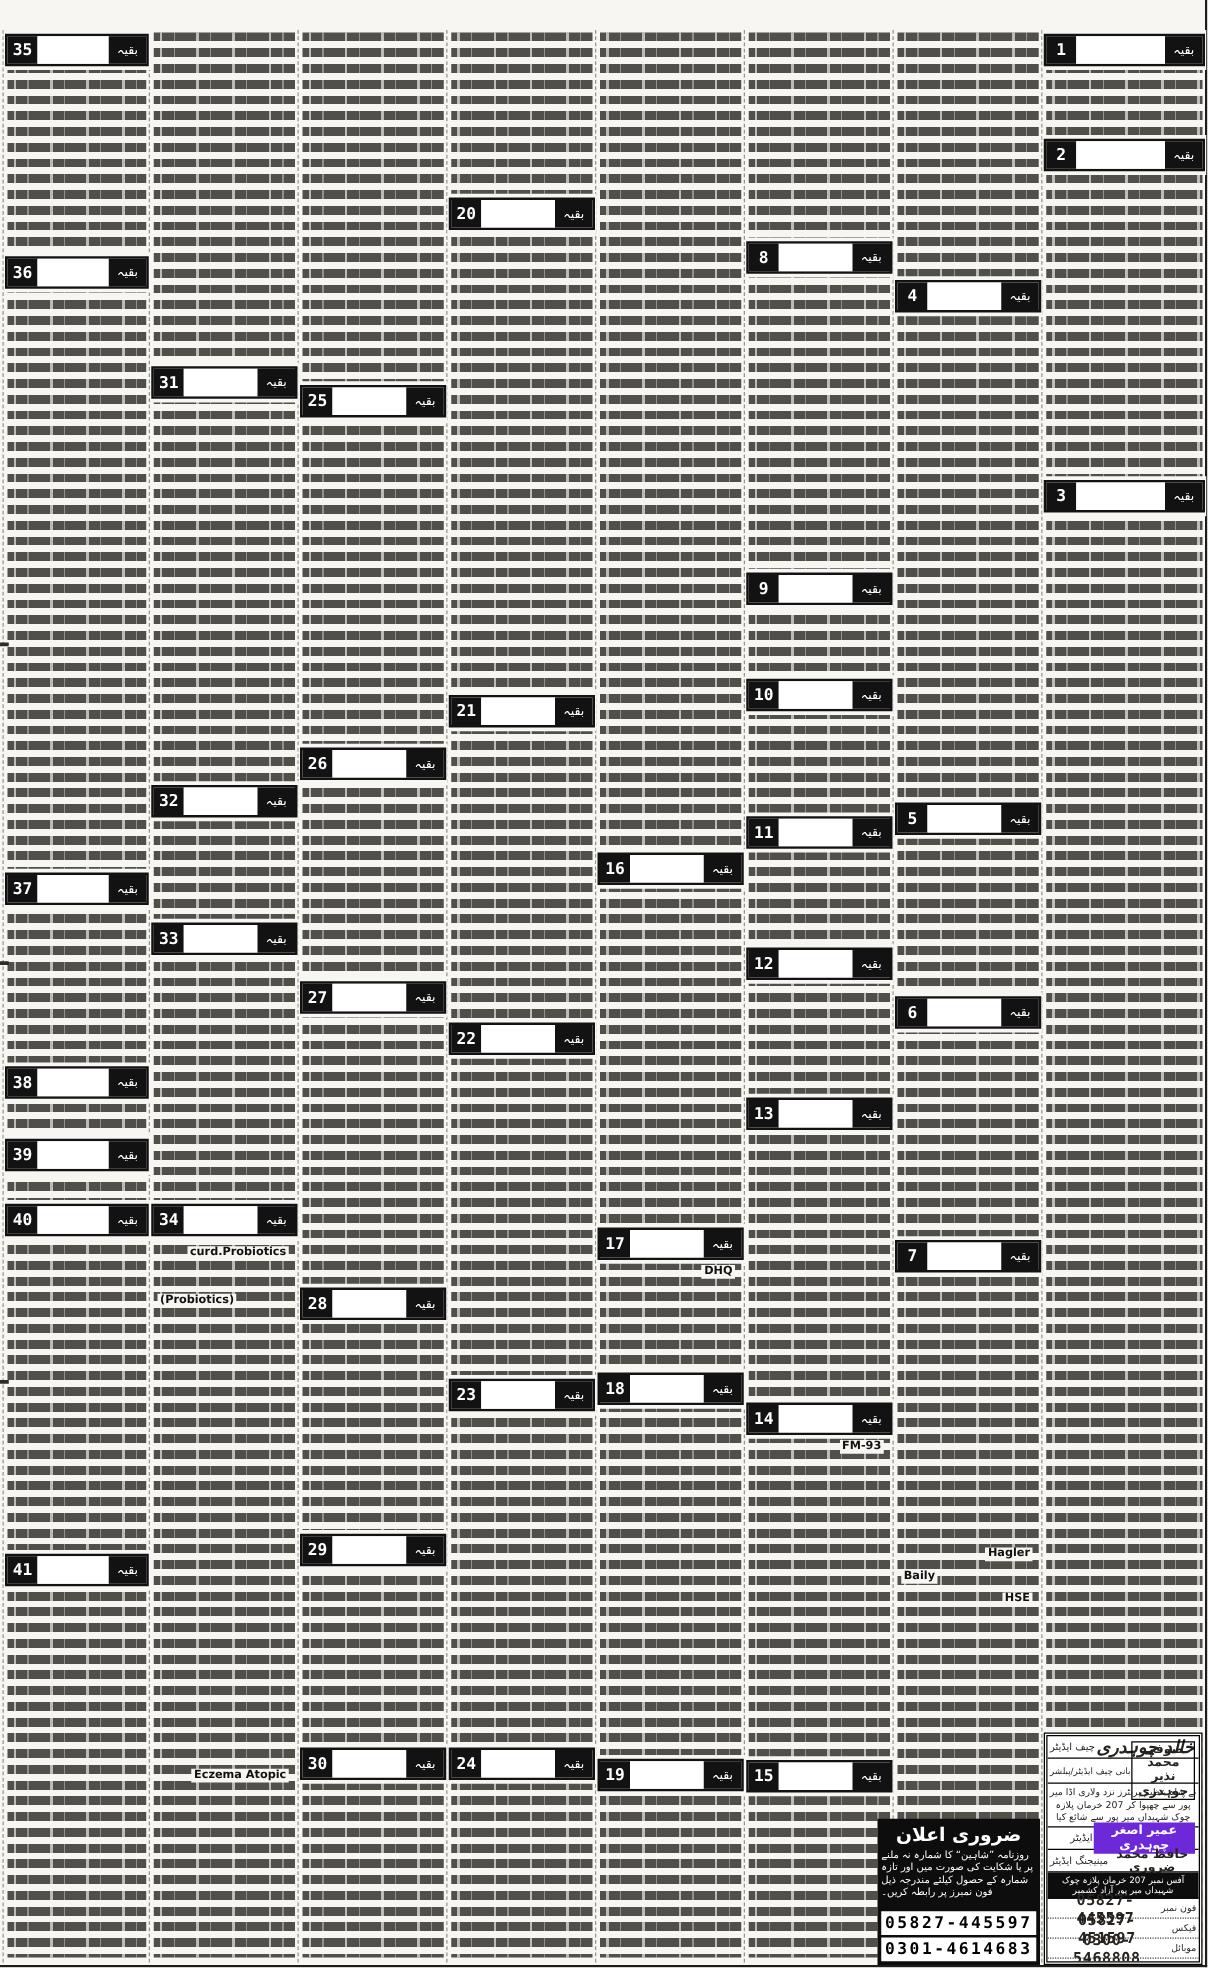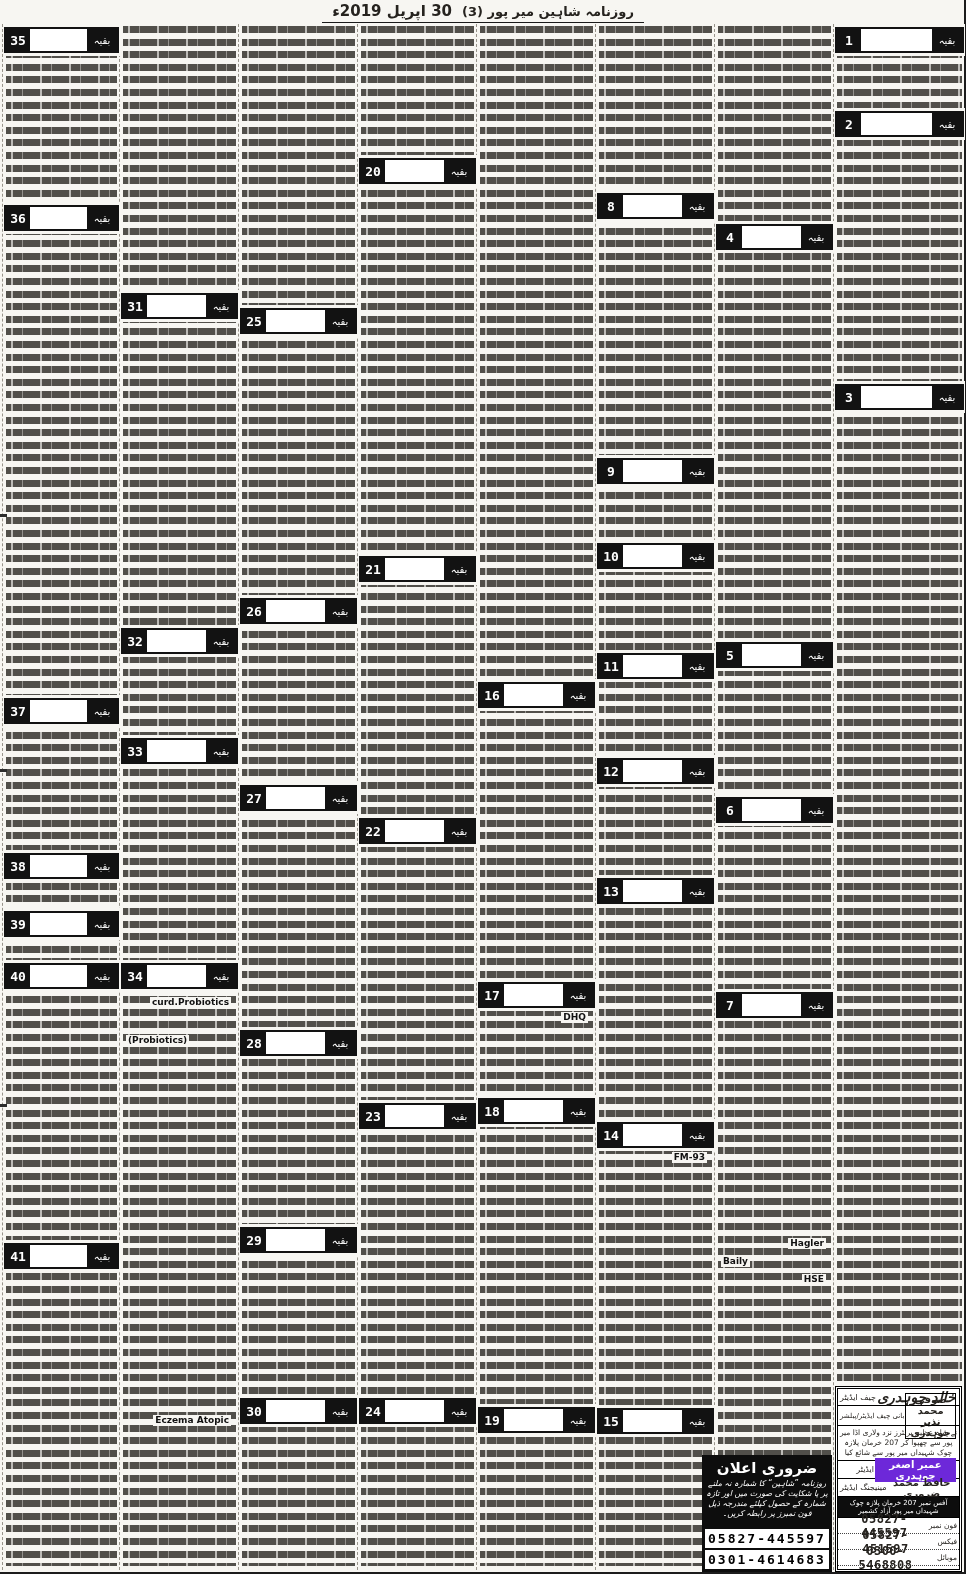--- a/index.html
+++ b/index.html
@@ -25,21 +25,21 @@
     font:bold 13px "DejaVu Sans Mono",monospace;}
   .marker .mid{flex:1;background:#fff;}
   .marker .lbl{min-width:30px;background:#121212;color:#fff;display:flex;align-items:center;justify-content:center;
     font-size:10px;}
   .snippet{position:absolute;z-index:3;background:#f7f6f2;color:#111;font-weight:bold;
     font-size:9px;line-height:11px;padding:0 2px;white-space:nowrap;}
   
   .announce{position:absolute;left:702px;top:1455px;width:130px;height:117px;background:#0d0d0d;
     color:#fff;z-index:6;display:flex;flex-direction:column;padding:3px;box-sizing:border-box;direction:rtl;}
   .announce-title{text-align:center;font-size:15px;font-weight:bold;padding:1px 0 2px;}
-  .announce-body{font-size:8px;line-height:10px;text-align:center;flex:1;overflow:hidden;font-style:italic;}
+  .announce-body{font-size:8px;line-height:10px;text-align:left;flex:1;overflow:hidden;}
   .announce-phone{background:#fff;color:#000;text-align:center;margin-top:2px;direction:ltr;
     font:bold 13px "DejaVu Sans Mono",monospace;letter-spacing:2px;padding:2px 0;}
   
   .imprint{position:absolute;left:835px;top:1386px;width:127px;height:186px;box-sizing:border-box;
     background:#fff;border:3px double #000;z-index:6;display:flex;flex-direction:column;overflow:hidden;direction:rtl;}
   .imp-row{display:flex;align-items:center;border-bottom:1px solid #000;padding:0 2px;}
   .imp-chief{height:26px;}
   .imp-chief .imp-name-big{flex:1;text-align:center;font-size:14px;font-weight:bold;font-style:italic;}
   .imp-chief .imp-label{font-size:8px;}
   .imp-founder{height:19px;}
@@ -58,26 +58,20 @@
   
   .edge-right{position:absolute;top:0;right:0;width:2px;height:100%;background:#1c1c1c;}
   .edge-bottom{position:absolute;left:0;bottom:0;width:100%;height:2px;background:#1c1c1c;}
   .fold{position:absolute;left:0;width:7px;height:3px;background:#2c2c2c;}
 </style>
 </head>
 <body>
 
 <div id="page">
 
-  <div class="hdr">
-    <span class="hdr-inner">
-      <span class="hdr-masthead">روزنامہ شاہین میر پور (3)</span>
-      <span class="hdr-date">30 اپریل 2019ء</span>
-    </span>
-  </div>
 
   <div id="columns-host">
       <div class="col sep" style="left: 2px; width: 117px;">
         <div class="txt"></div>
         <div class="mwrap" style="top: 0px;">
           <div class="marker">
             <span class="num">35</span>
             <span class="mid"></span>
             <span class="lbl" dir="rtl">بقیہ</span>
           </div>

